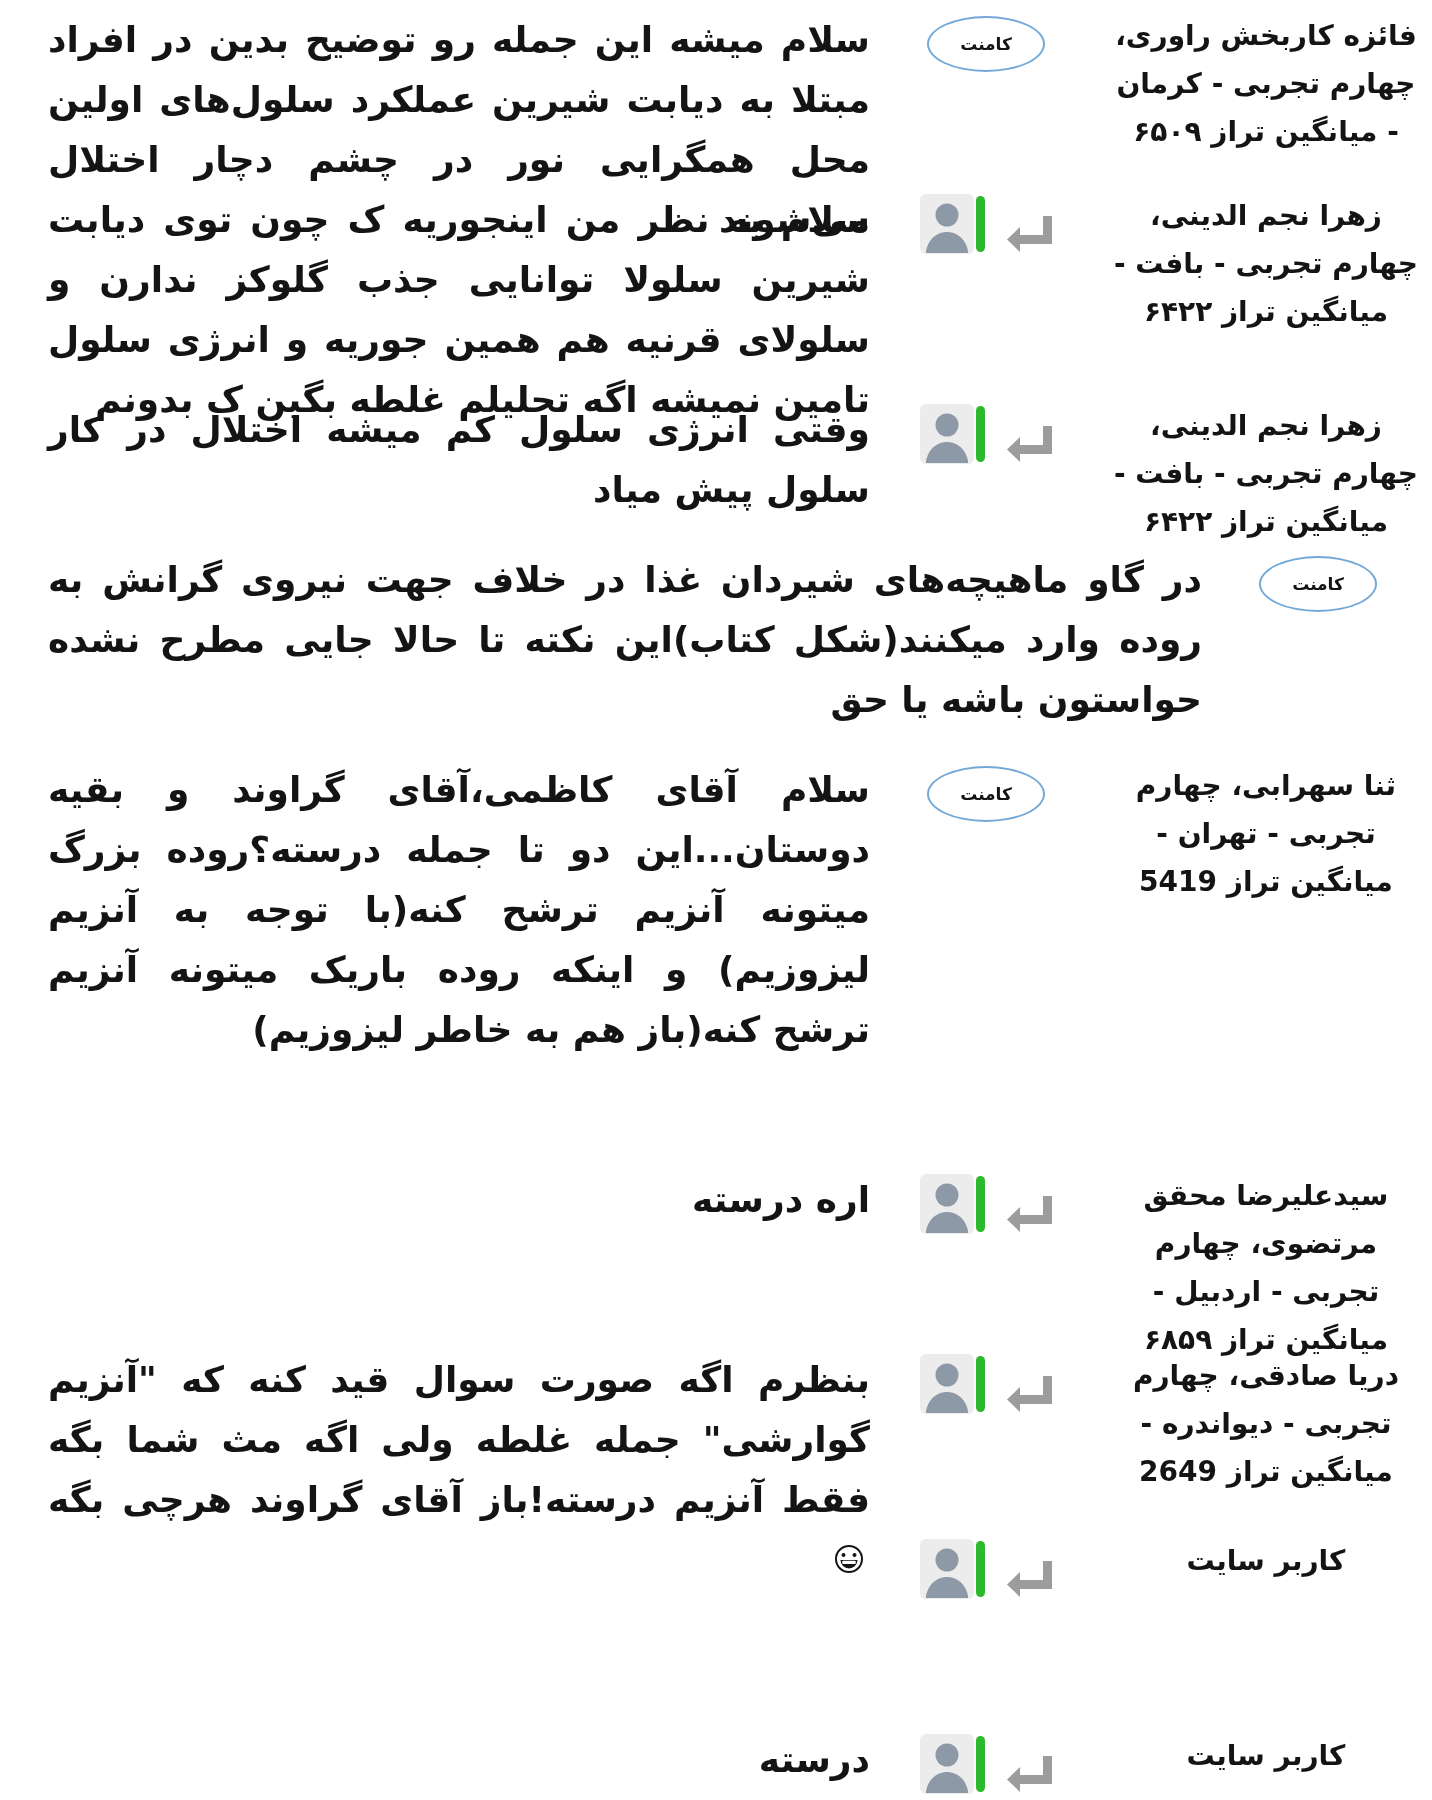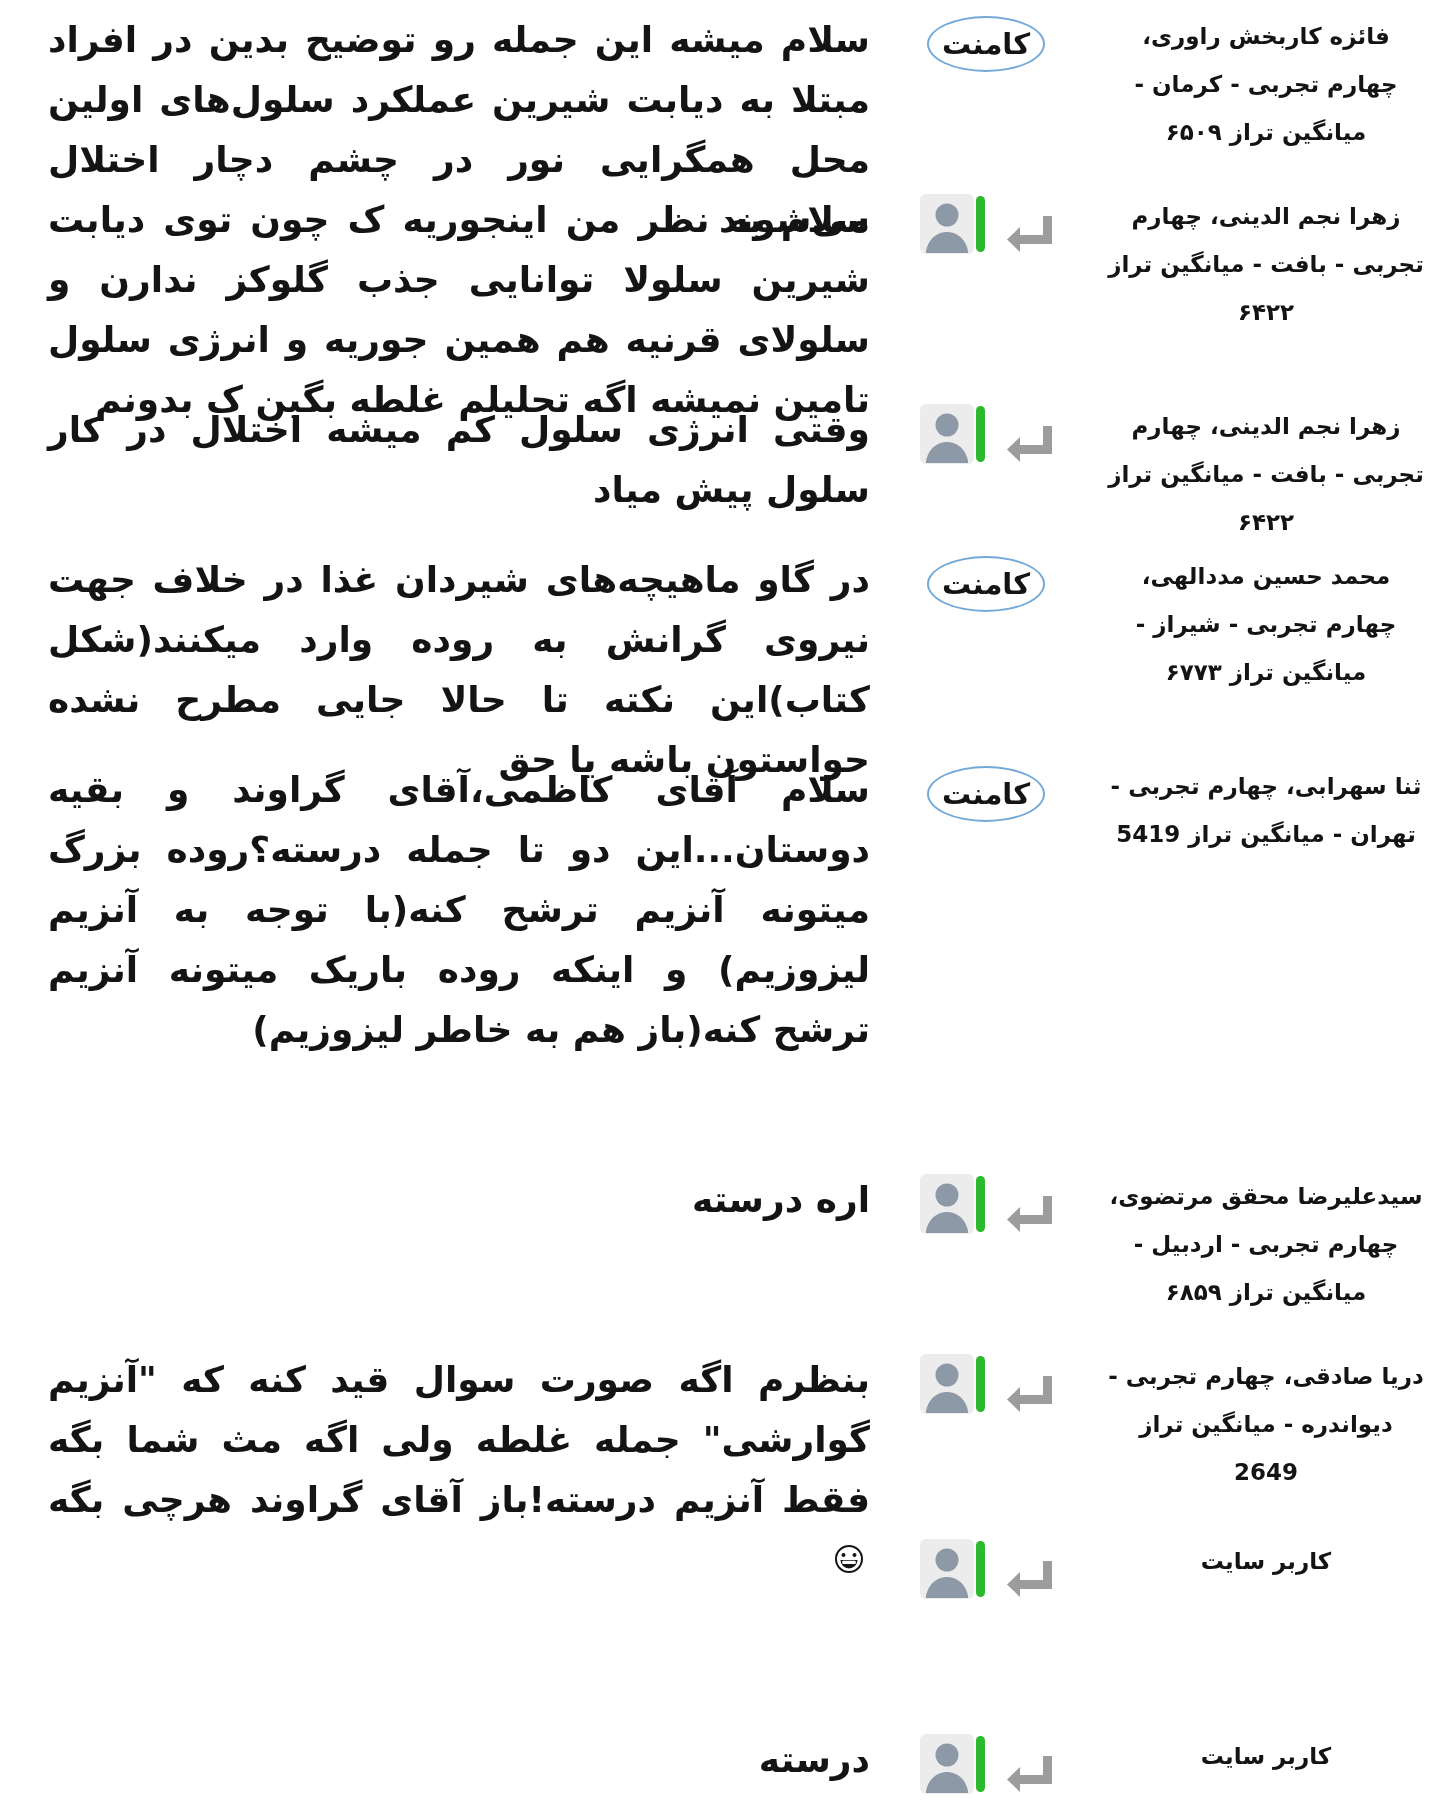--- a/index.html
+++ b/index.html
@@ -15,21 +15,21 @@
   }
   .row{
     position:absolute;left:0;right:0;
     display:flex;align-items:flex-start;
   }
   .author-col{
     width:332px;
     padding:2px 8px 0 8px;
     box-sizing:border-box;
     text-align:center;
-    font-size:23px;
+    font-size:28px;
     line-height:48px;
   }
   .indicator-col{
     width:228px;
     display:flex;
     justify-content:center;
     align-items:flex-start;
     padding-top:4px;
     box-sizing:border-box;
   }
@@ -39,21 +39,21 @@
     box-sizing:border-box;
     font-size:36px;
     line-height:60px;
     text-align:justify;
   }
   .badge{
     width:118px;height:56px;
     border:2px solid var(--badge-border,#73a9d8);
     border-radius:50%;
     display:flex;align-items:center;justify-content:center;
-    font-size:29px;
+    font-size:17px;
     background:#fff;
     box-sizing:border-box;
     margin-top:2px;
     cursor:pointer;
   }
   .reply-group{
     direction:ltr;
     display:flex;
     align-items:flex-start;
   }
@@ -135,21 +135,20 @@
             <rect class="part" x="36" y="2" width="9" height="28"></rect>
             <rect class="part" x="12" y="21" width="33" height="9"></rect>
             <polygon class="part" points="0,25.5 13,13 13,38"></polygon>
           </svg>
         </span>
       </div>
     </div>
     <div class="comment-col"><span class="comment-body">وقتی انرژی سلول کم میشه اختلال در کار سلول پیش میاد</span></div>
   </div>
     <div class="row" style="top: 550px;">
-    <div class="author-col">محمد حسین مددالهی، چهارم تجربی - شیراز - میانگین تراز ۶۷۷۳</div>
     <div class="indicator-col">
       <div class="badge">
         <span>کامنت</span>
       </div>
 
     </div>
     <div class="comment-col"><span class="comment-body">در گاو ماهیچه‌های شیردان غذا در خلاف جهت نیروی گرانش به روده وارد میکنند(شکل کتاب)این نکته تا حالا جایی مطرح نشده حواستون باشه یا حق</span></div>
   </div>
     <div class="row" style="top: 760px;">
     <div class="author-col">ثنا سهرابی، چهارم تجربی - تهران - میانگین تراز 5419</div>

